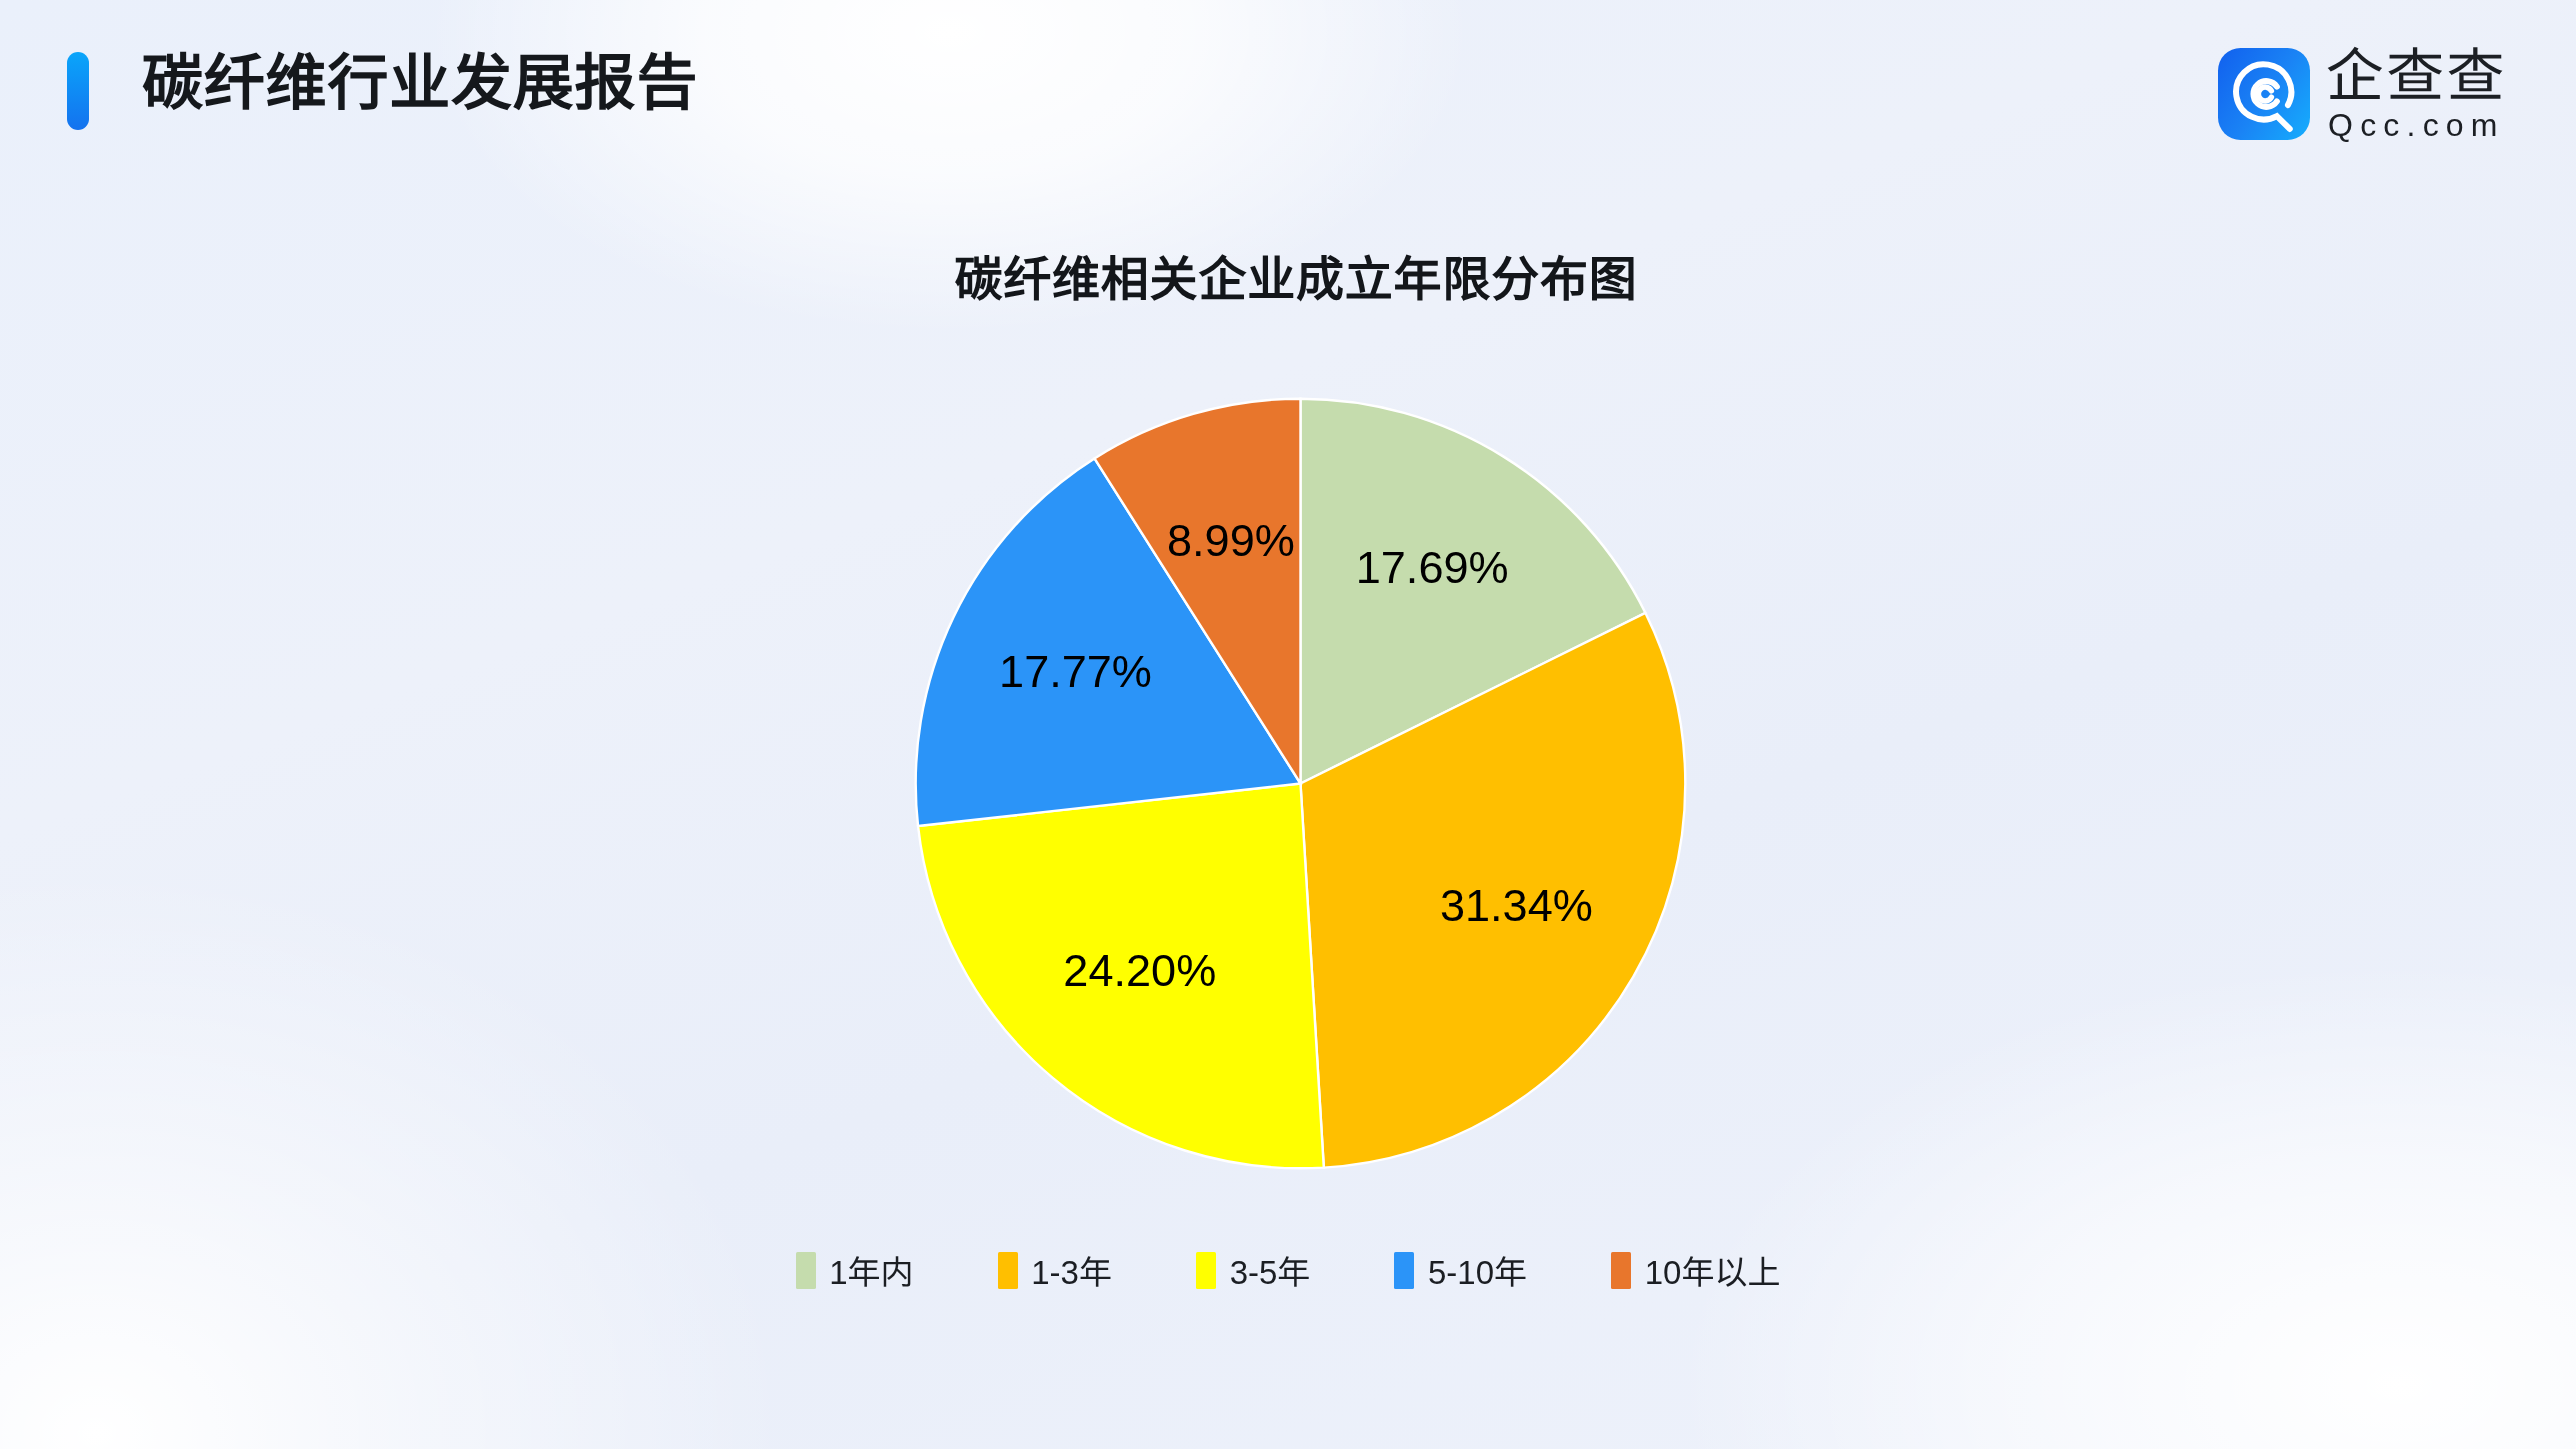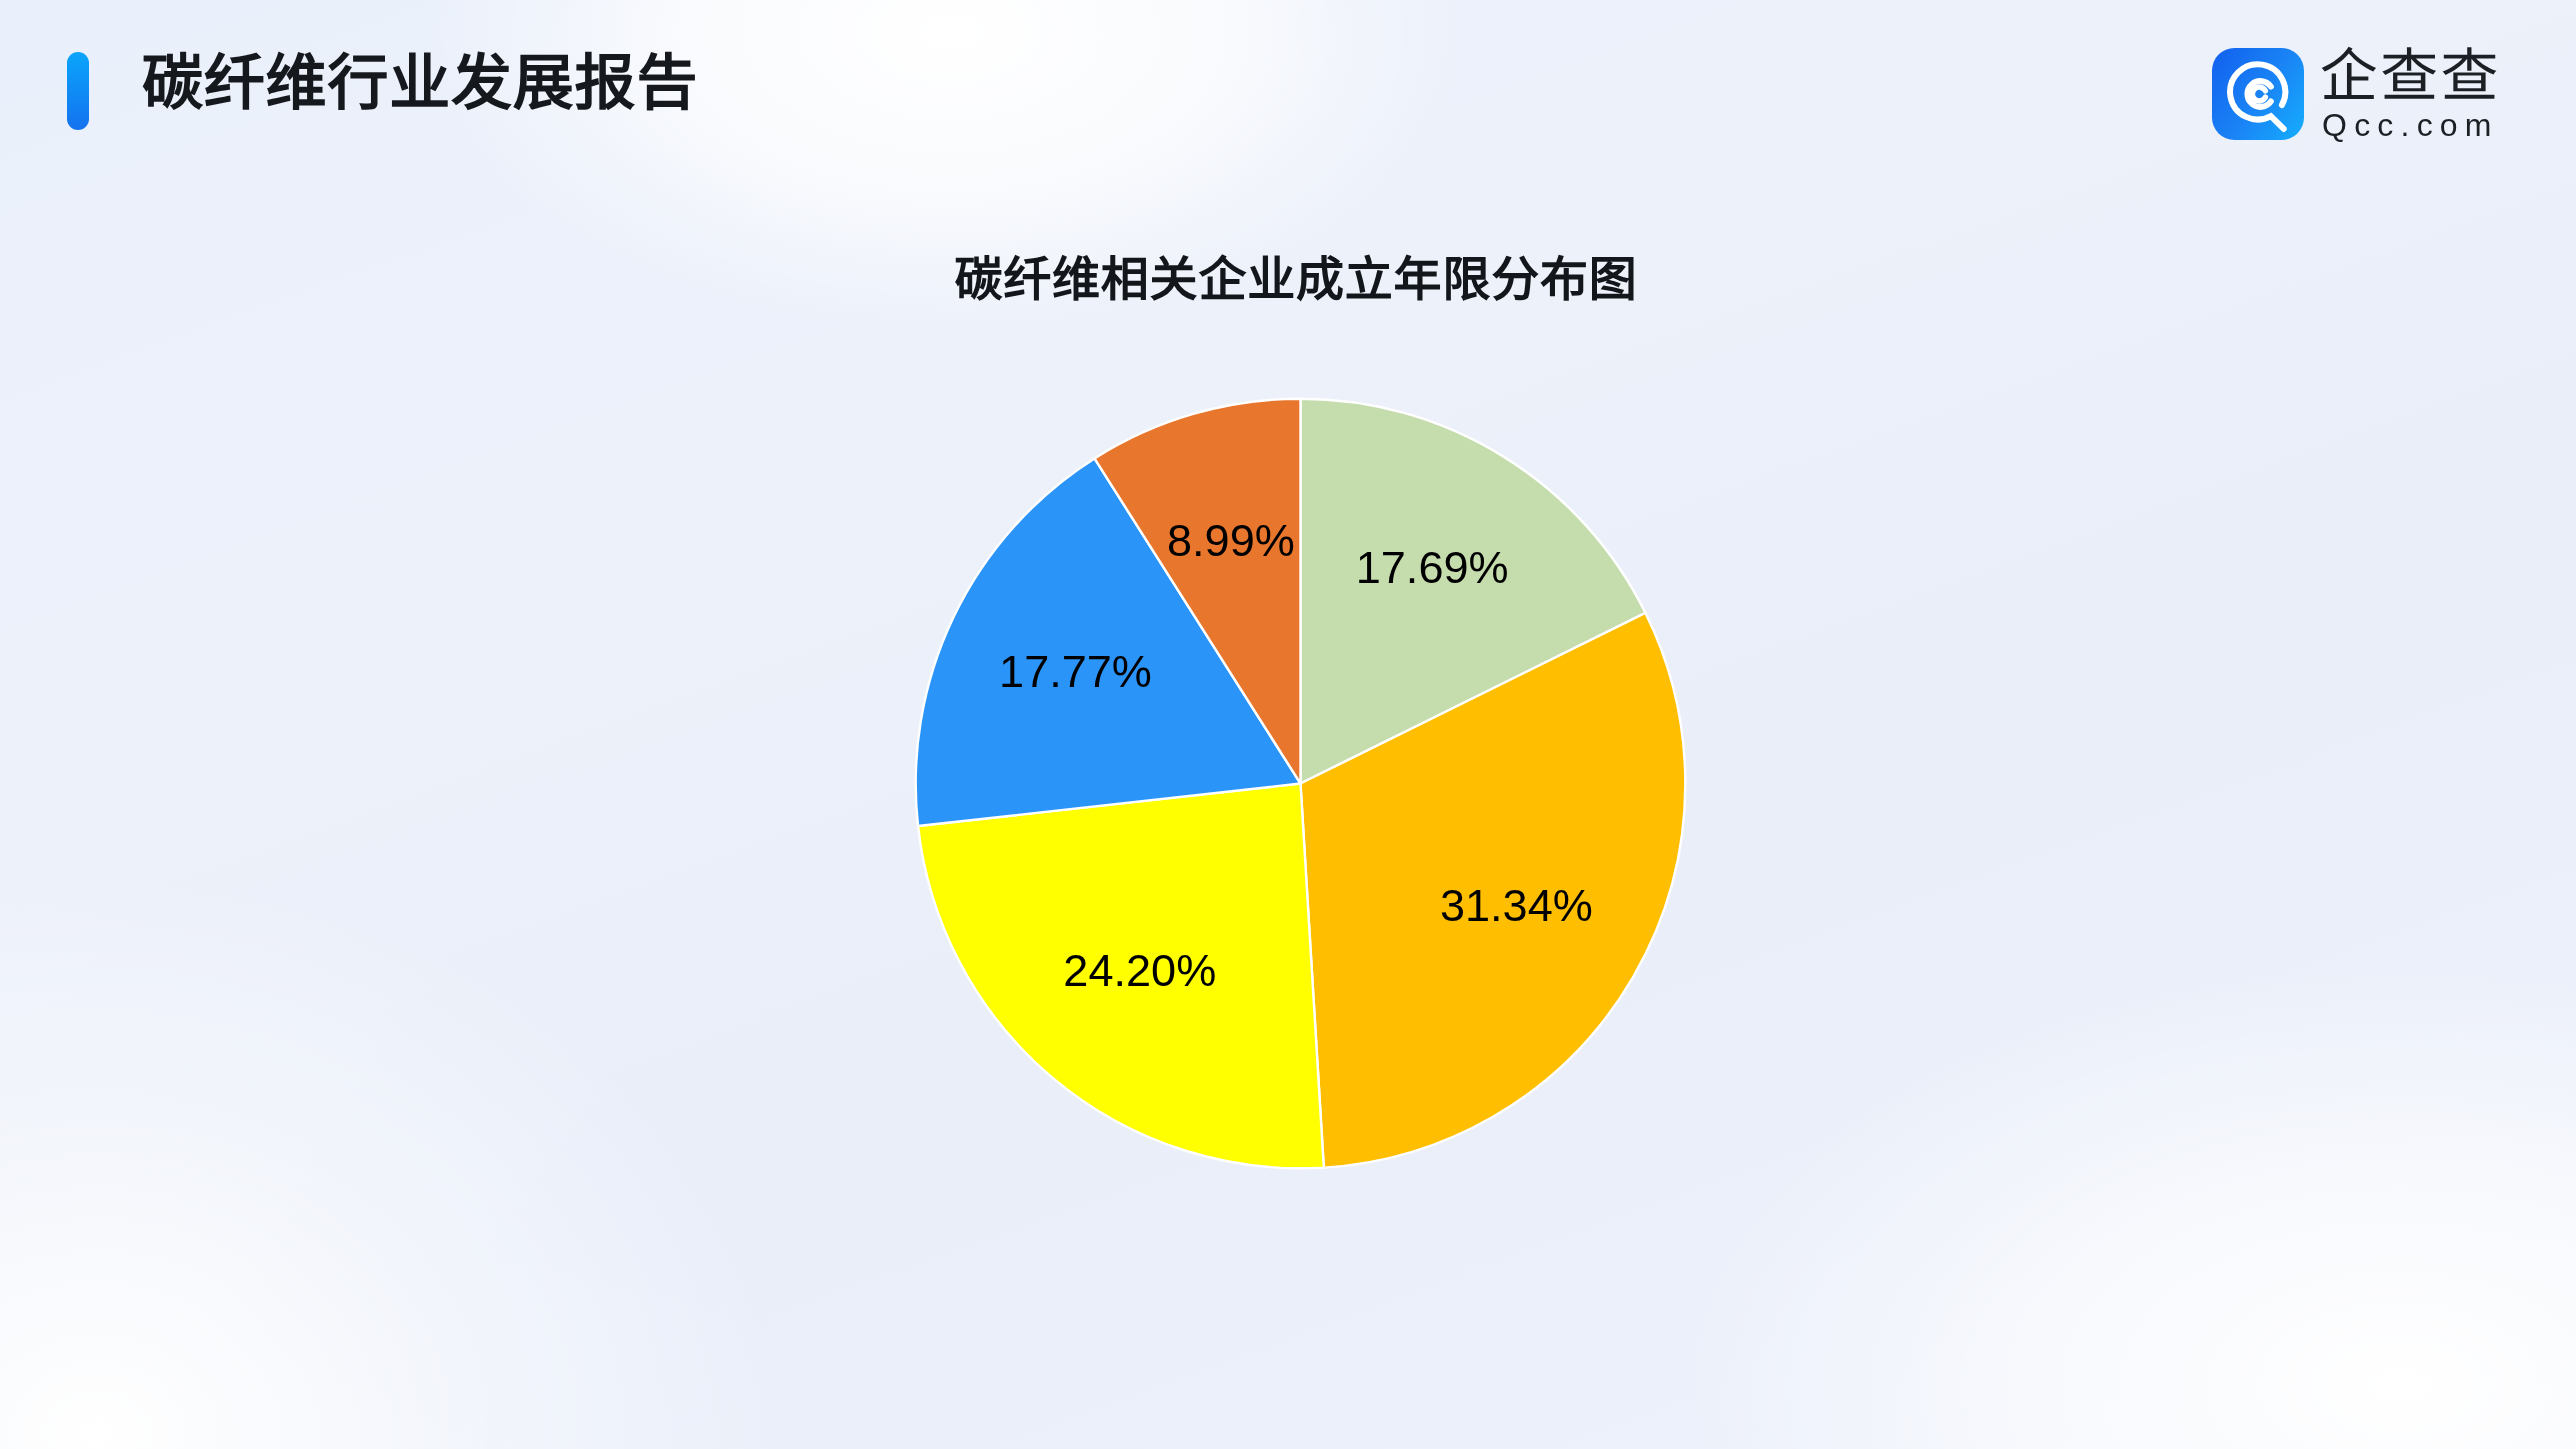--- a/index.html
+++ b/index.html
@@ -52,21 +52,21 @@
     font-weight: bold;
     color: #15181c;
     letter-spacing: 0.8px;
     line-height: 89px;
     white-space: nowrap;
   }
 
   
   #logo {
     position: absolute;
-    right: 75px;
+    right: 69px;
     top: 47px;
     display: flex;
     align-items: center;
     gap: 16px;
   }
   #logo-mark {
     width: 92px;
     height: 92px;
     border-radius: 22.5px;
     background: linear-gradient(125deg, #1160ee 0%, #1a83f5 52%, #15aefd 100%);
@@ -206,16 +206,38 @@
       <g id="pie-labels">
           <text x="658.5640205575017" y="231.66217290509678" class="slice-label" fill="#000000">17.69%</text>
           <text x="763.1752009735542" y="650.5058249159621" class="slice-label" fill="#000000">31.34%</text>
           <text x="295.3630267888217" y="732.1604497530718" class="slice-label" fill="#000000">24.20%</text>
           <text x="215.5338427557503" y="360.84088940689753" class="slice-label" fill="#000000">17.77%</text>
           <text x="408.59787455638883" y="197.2842417358018" class="slice-label" fill="#000000">8.99%</text>
         </g>
     </svg>
   </div>
 
+  <div id="legend">
+      <div class="legend-item">
+        <span class="legend-swatch" style="background: rgb(197, 220, 173);"></span>
+        <span class="legend-label">1年内</span>
+      </div>
+      <div class="legend-item">
+        <span class="legend-swatch" style="background: rgb(255, 191, 0);"></span>
+        <span class="legend-label">1-3年</span>
+      </div>
+      <div class="legend-item">
+        <span class="legend-swatch" style="background: rgb(255, 255, 0);"></span>
+        <span class="legend-label">3-5年</span>
+      </div>
+      <div class="legend-item">
+        <span class="legend-swatch" style="background: rgb(43, 148, 248);"></span>
+        <span class="legend-label">5-10年</span>
+      </div>
+      <div class="legend-item">
+        <span class="legend-swatch" style="background: rgb(232, 118, 44);"></span>
+        <span class="legend-label">10年以上</span>
+      </div>
+    </div>
 
 
 </div>
 
 
 </body></html>

